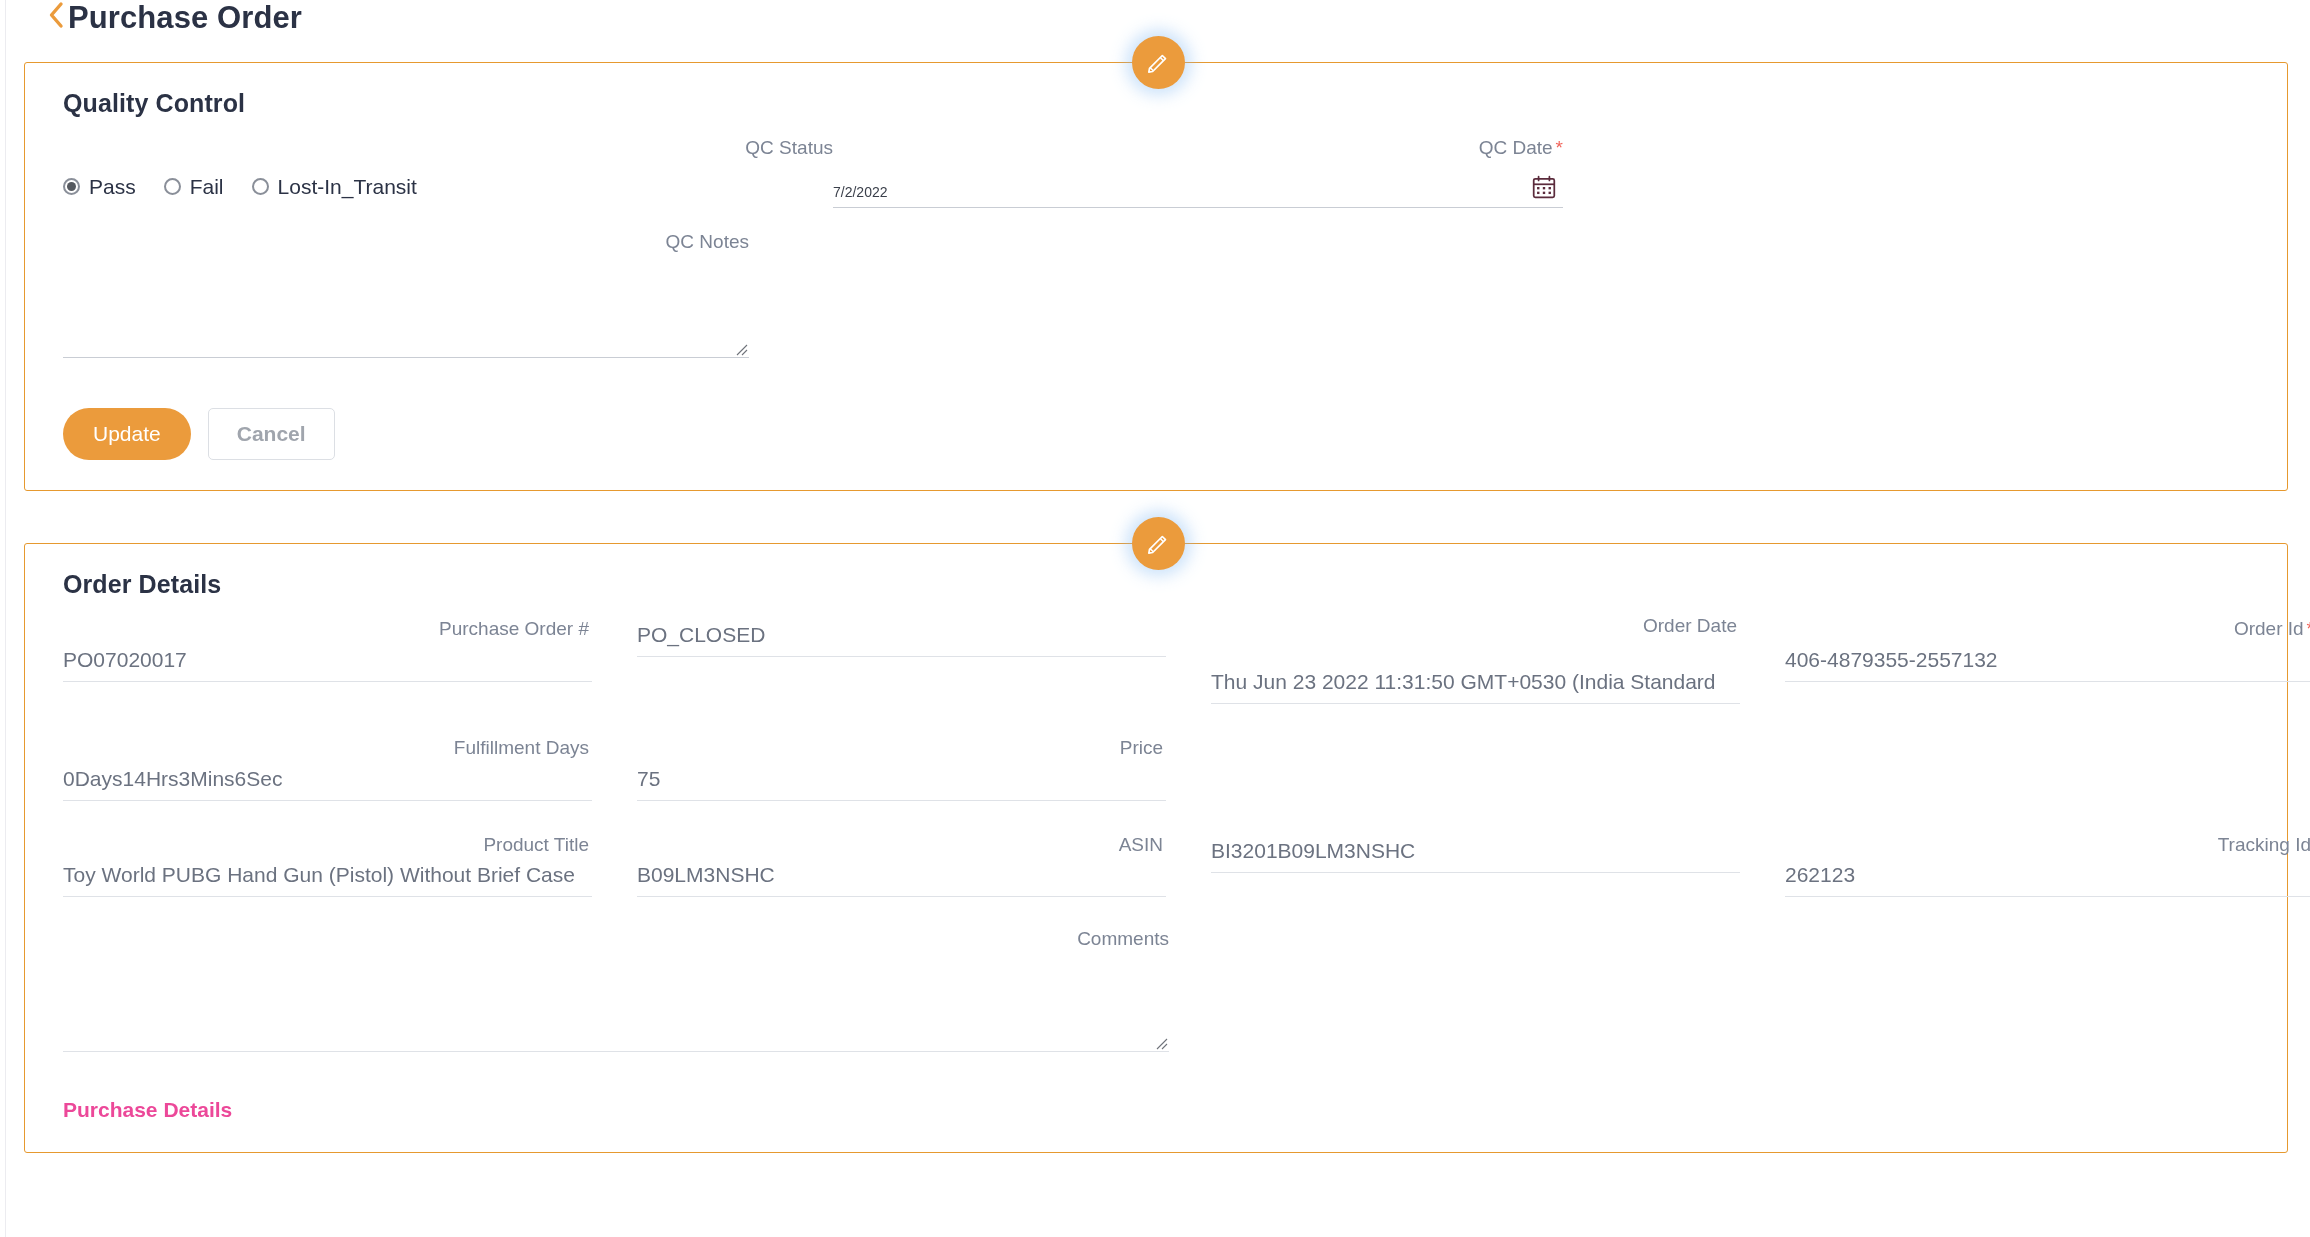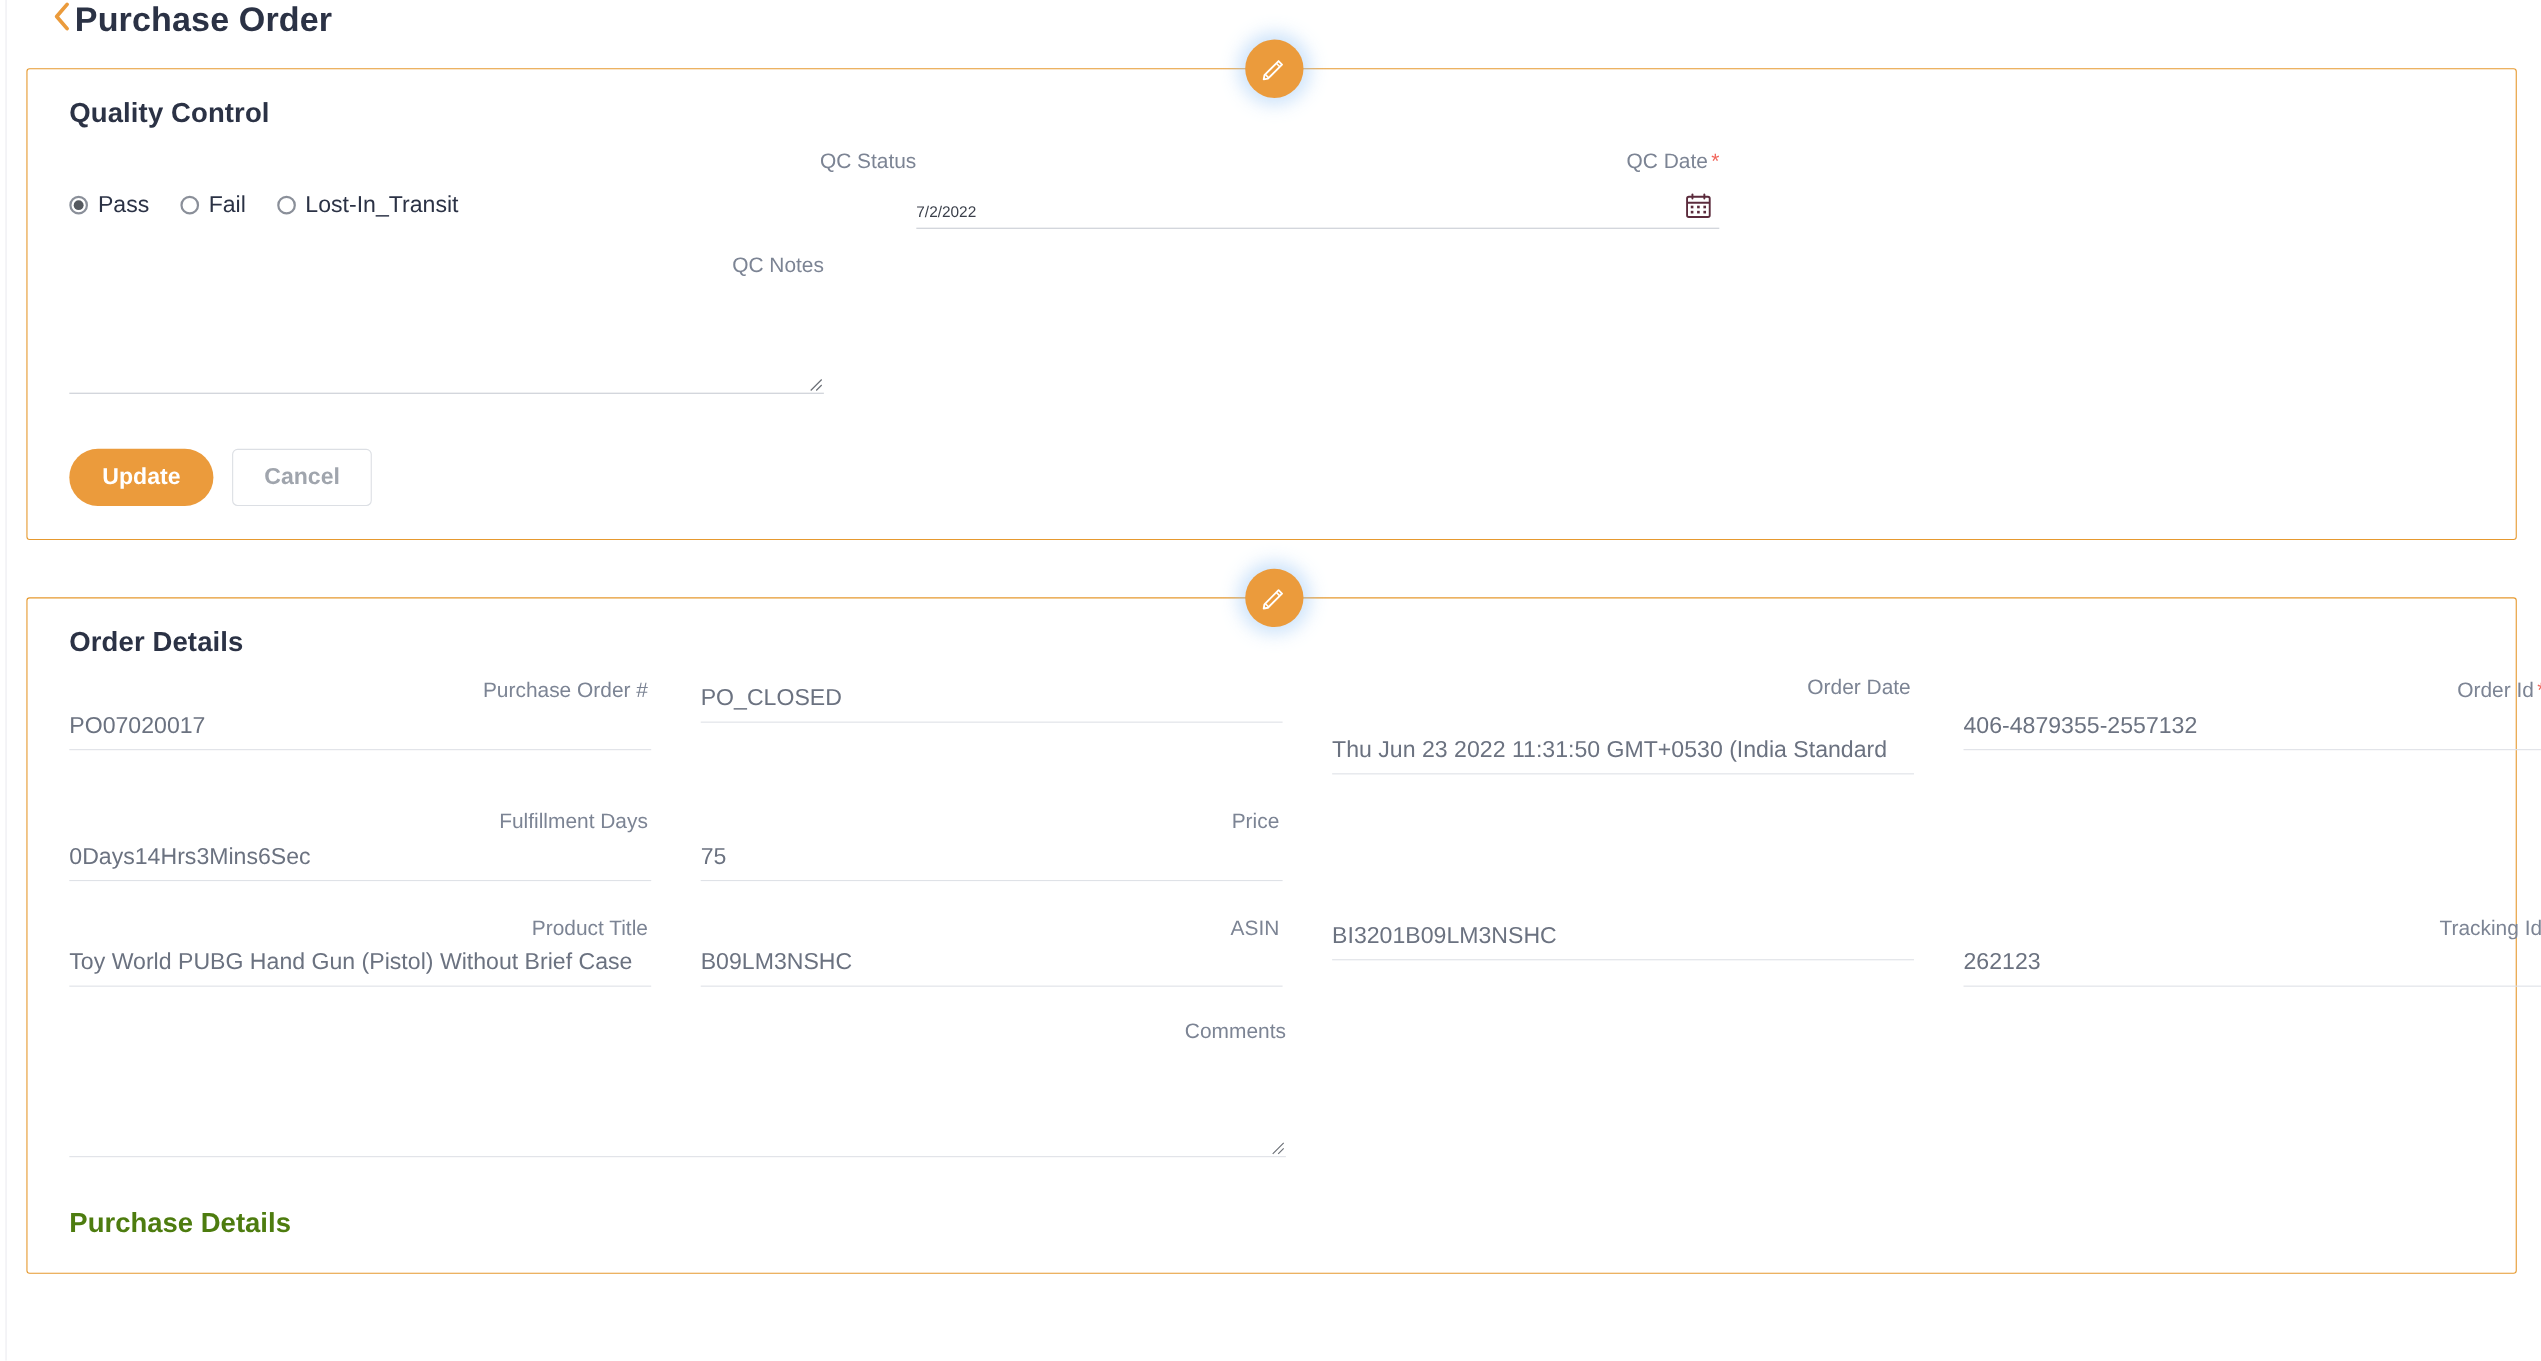--- a/index.html
+++ b/index.html
@@ -172,21 +172,21 @@
     align-items: center;
     gap: 17px;
     margin-top: 50px;
   }
   .btn-update {
     background: #eb9b3c;
     color: #fff;
     border: none;
     border-radius: 26px;
     font-size: 21px;
-    font-weight: 700;
+    font-weight: 400;
     padding: 0 30px;
     height: 52px;
     cursor: pointer;
     font-family: inherit;
   }
   .btn-cancel {
     background: #fff;
     color: #a0a5ad;
     border: 1px solid #dcdfe4;
     border-radius: 5px;
@@ -224,23 +224,23 @@
 
   .comments-block { margin-top: 30px; width: 1106px; }
   .comments-area {
     position: relative;
     height: 64px;
     border-bottom: 1px solid #dfe2e7;
     margin-top: 36px;
   }
 
   .purchase-details-title {
-    font-size: 25px;
+    font-size: 21px;
     font-weight: 600;
-    color: #4d7c0f;
+    color: #ec4899;
     margin: 46px 0 0 0;
   }
 </style>
 </head>
 <body>
 
 <div class="page-left-rule"></div>
 
 <div class="page">
 

